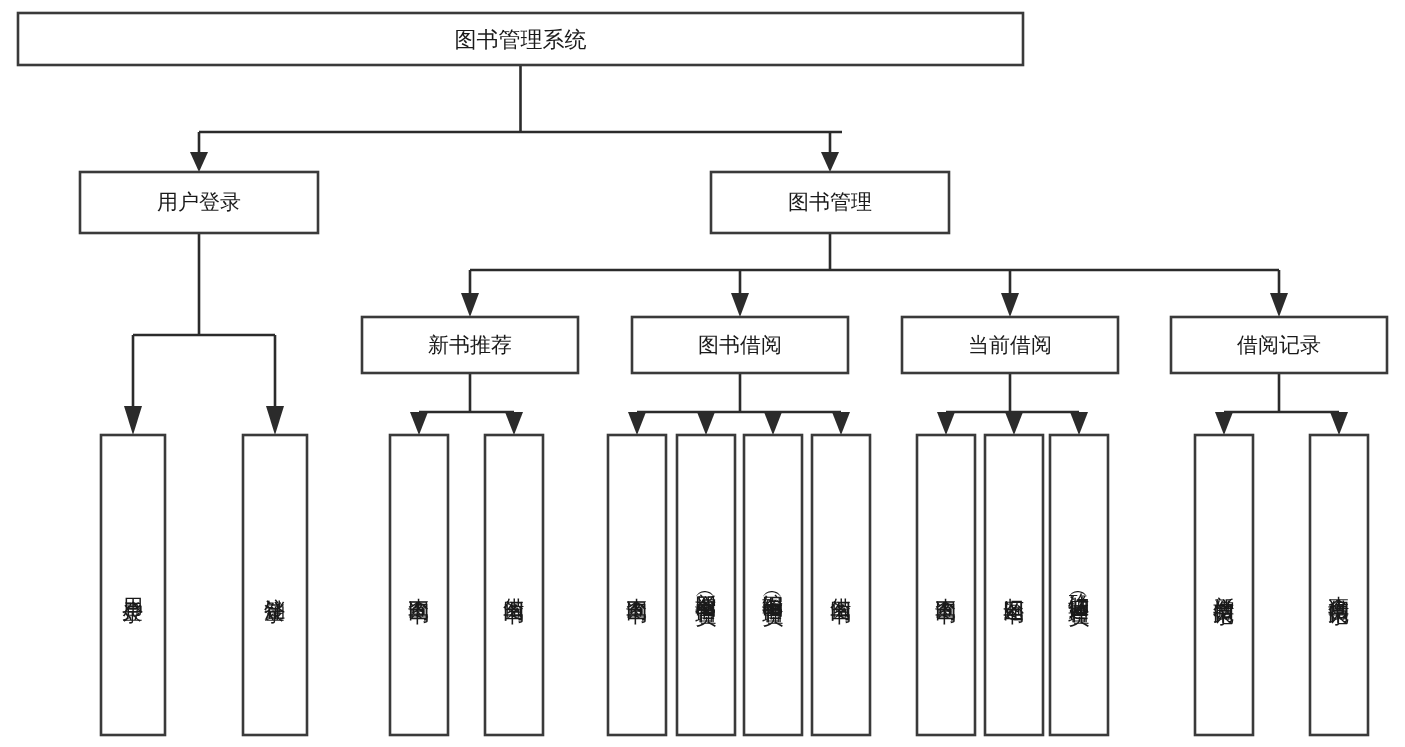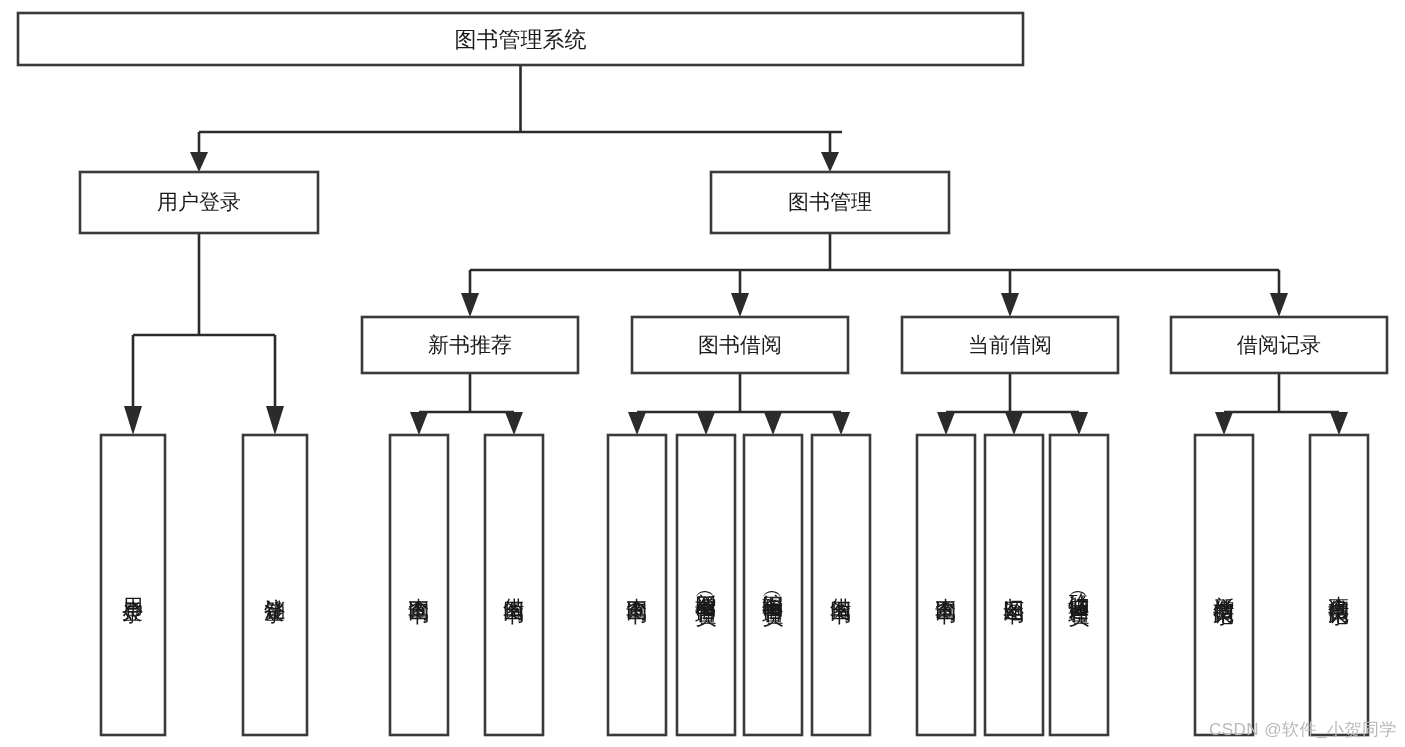--- a/index.html
+++ b/index.html
@@ -211,15 +211,14 @@
       <div class="vert-label" style="left: 677px; top: 435px; width: 58px; height: 300px;">新增图书（管理员）</div>
       <div class="vert-label" style="left: 744px; top: 435px; width: 58px; height: 300px;">编辑图书（管理员）</div>
       <div class="vert-label" style="left: 812px; top: 435px; width: 58px; height: 300px;">借阅图书</div>
       <div class="vert-label" style="left: 917px; top: 435px; width: 58px; height: 300px;">查询图书</div>
       <div class="vert-label" style="left: 985px; top: 435px; width: 58px; height: 300px;">归还图书</div>
       <div class="vert-label" style="left: 1050px; top: 435px; width: 58px; height: 300px;">确认归还（管理员）</div>
       <div class="vert-label" style="left: 1195px; top: 435px; width: 58px; height: 300px;">新增借阅记录</div>
       <div class="vert-label" style="left: 1310px; top: 435px; width: 58px; height: 300px;">查询借阅记录</div>
     </div>
 
-  <div class="watermark">CSDN @软件_小贺同学</div>
 
 </div>
 
 </body></html>

